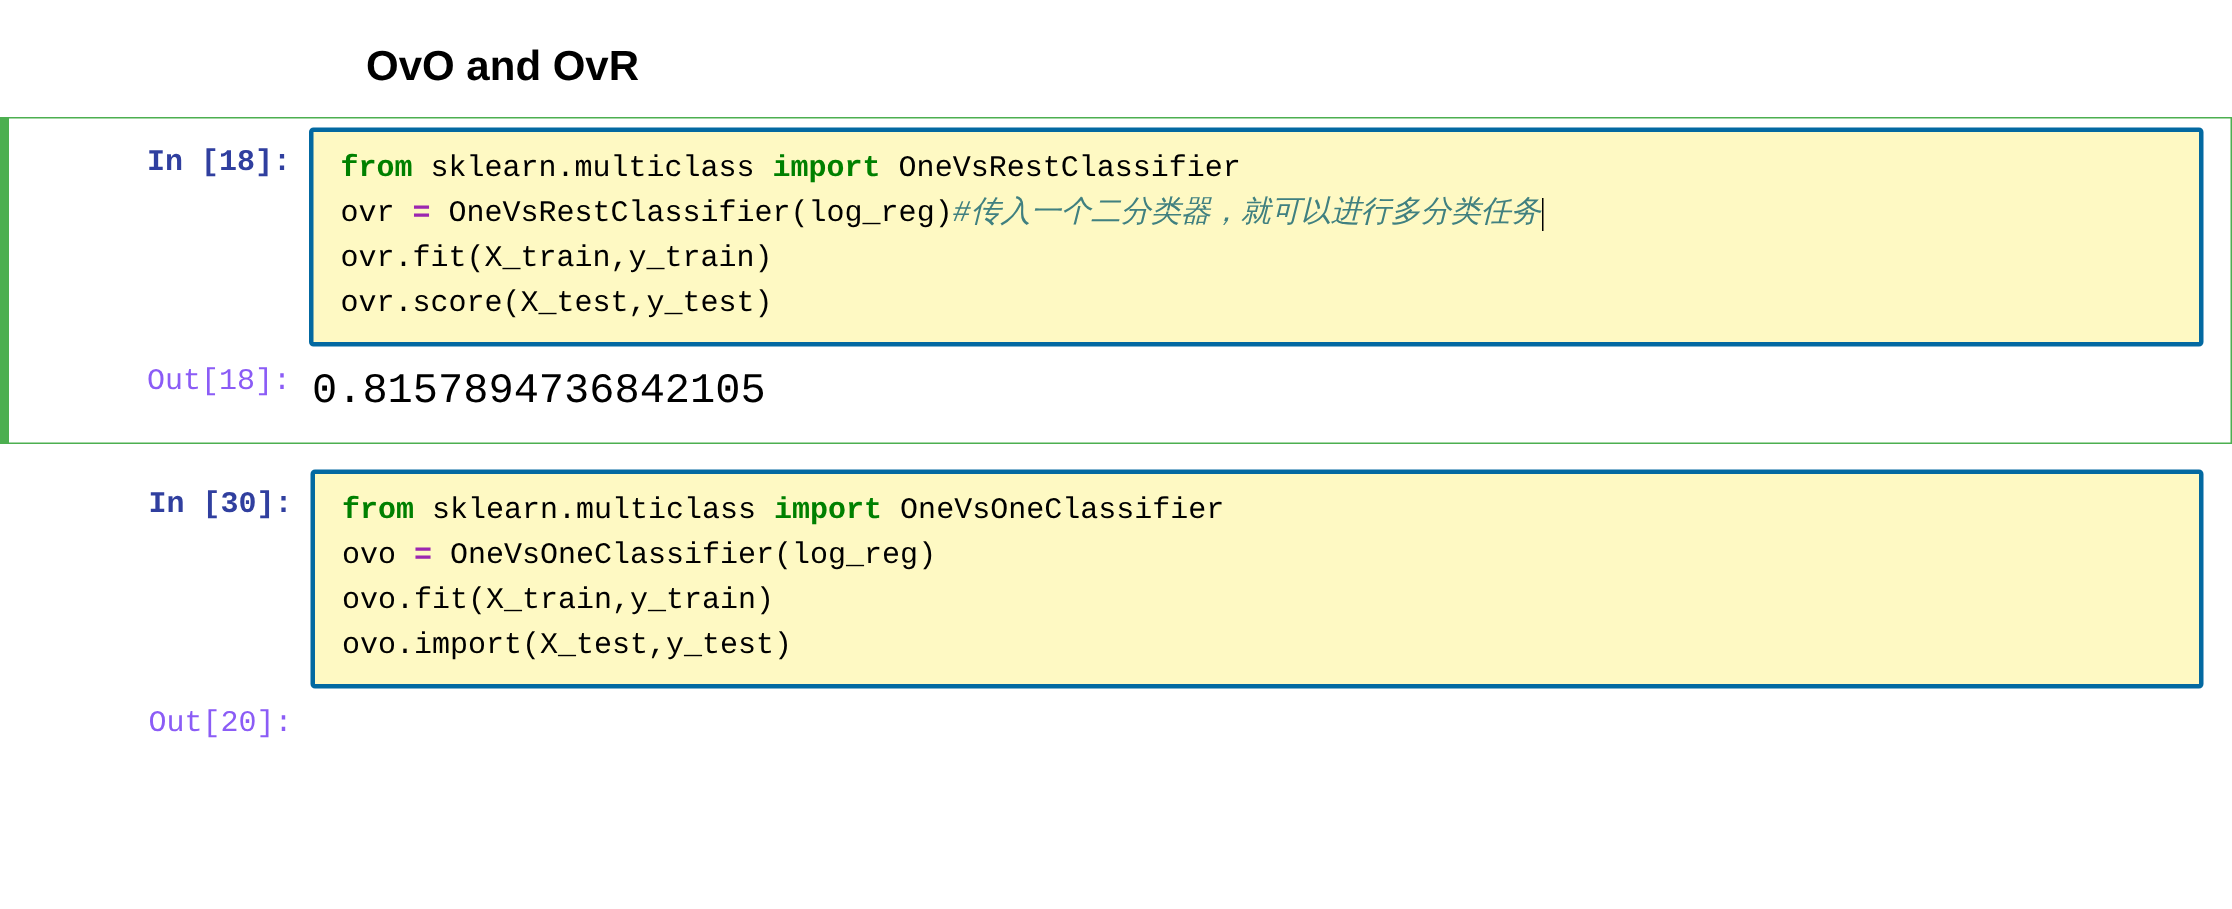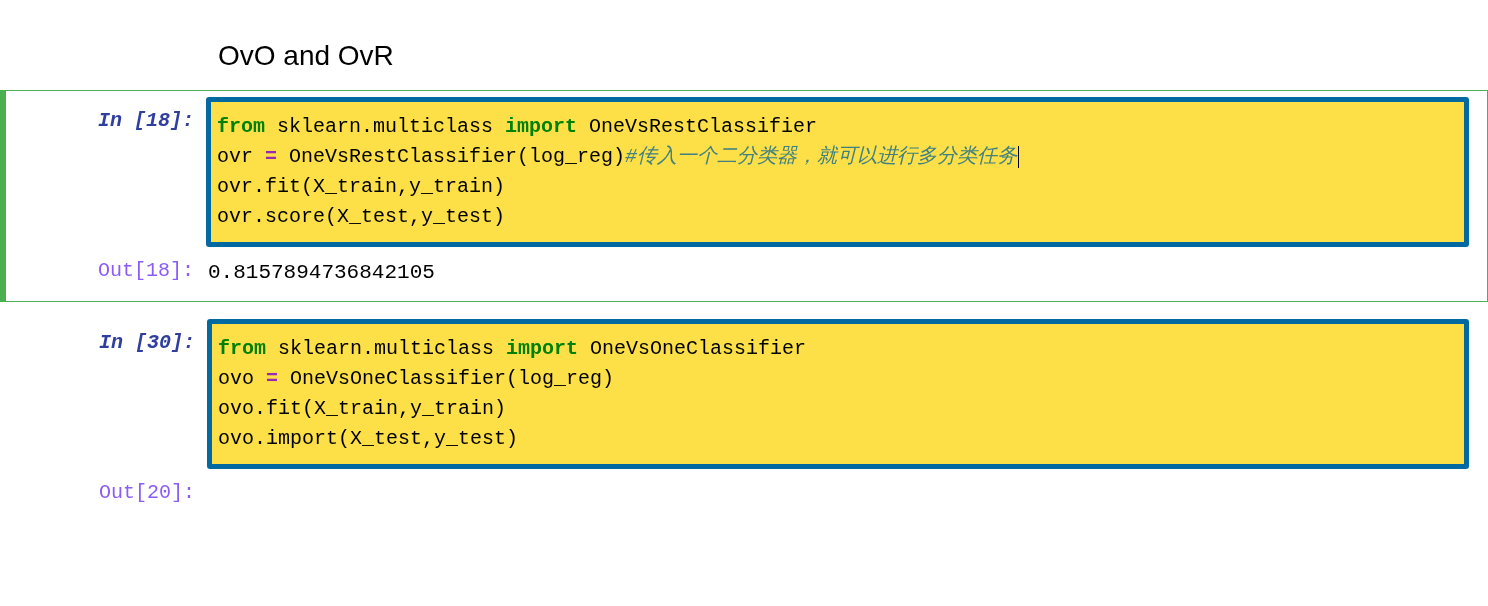--- a/index.html
+++ b/index.html
@@ -4,23 +4,24 @@
   <style>
     * { box-sizing: border-box; margin: 0; padding: 0; }
     body {
       font-family: -apple-system, BlinkMacSystemFont, "Segoe UI", Helvetica, Arial, sans-serif;
       background: #fff;
       width: 1488px;
       padding: 0;
     }
     .heading {
       font-size: 28px;
-      font-weight: 400;
+      font-weight: 700;
       color: #000;
-      padding: 40px 0 18px 218px;
+      padding: 28px 0 18px 218px;
+      margin-left: 26px;
     }
     .cell {
       border: 1px solid transparent;
       margin-bottom: 10px;
       padding: 6px 0;
     }
     .cell.selected {
       border: 1px solid #4caf50;
       border-left: 6px solid #4caf50;
     }
@@ -37,44 +38,43 @@
       font-family: Menlo, Monaco, Consolas, "Courier New", monospace;
       font-size: 20px;
       line-height: 1.35;
     }
     .cell.selected .prompt-area {
       width: 200px;
     }
     .prompt-in {
       color: #303F9F;
       font-weight: 700;
-      font-style: italic;
     }
     .prompt-out {
       color: #8b5cf6;
     }
     .code-box {
       flex: 1;
-      background: #fde047;
-      border: 5px solid #0369a1;
+      background: #fef9c3;
+      border: 3px solid #0369a1;
       border-radius: 3px;
-      padding: 10px 6px;
+      padding: 10px 18px;
       margin-right: 18px;
       font-family: Menlo, Monaco, Consolas, "Courier New", monospace;
       font-size: 20px;
       line-height: 1.5;
       white-space: pre;
       overflow-x: auto;
       position: relative;
     }
     .output-text {
       flex: 1;
       padding: 10px 14px 6px 2px;
       font-family: Menlo, Monaco, Consolas, "Courier New", monospace;
-      font-size: 21px;
+      font-size: 28px;
       line-height: 1.5;
       color: #000;
     }
     .tok-keyword { color: #008000; font-weight: 700; }
     .tok-op { color: #9C27B0; font-weight: 700; }
     .tok-comment { color: #408080; font-style: italic; }
     .tok-name { color: #000; }
     .cursor {
       display: inline-block;
       width: 1px;

